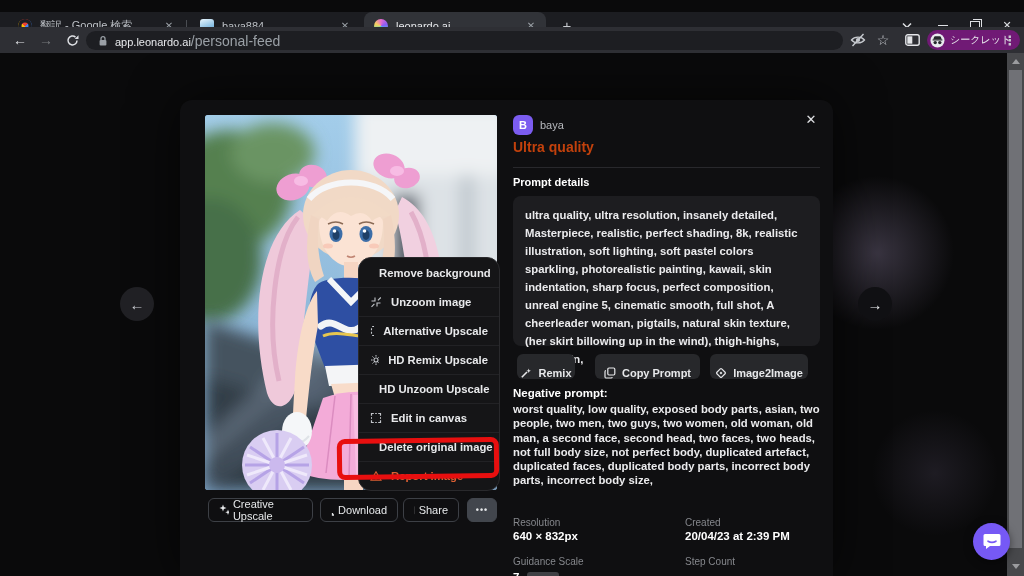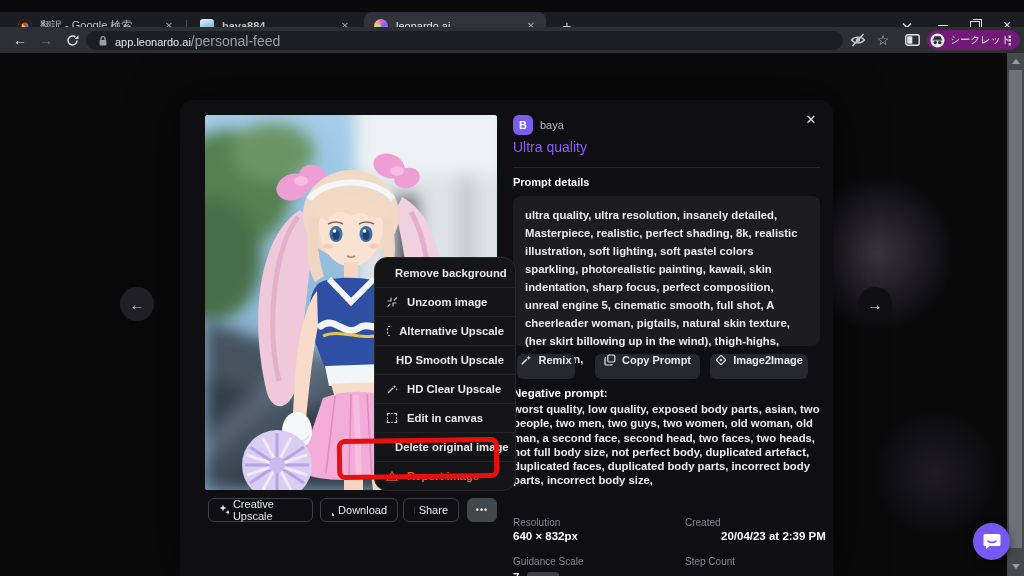--- a/index.html
+++ b/index.html
@@ -48,33 +48,33 @@
   .sb-down{left:1012px;top:511px;width:0;height:0;border-left:4px solid transparent;border-right:4px solid transparent;border-top:5px solid #9b9c9f;}
 
   
   .modal{left:180px;top:47px;width:653px;height:476px;background:#0f0f11;border-radius:12px 12px 0 0;box-shadow:0 0 50px rgba(0,0,0,.65);}
   .genimg{left:25px;top:15px;width:292px;height:375px;border-radius:3px;overflow:hidden;background:#7fa8cc;}
   .imgbtn{display:flex;align-items:center;gap:4px;height:24px;padding:0 10px;border:1px solid #3d4046;border-radius:6px;color:#e6e8ea;font-size:11px;box-sizing:border-box;background:transparent;}
   .imgbtn.more{background:#42464d;border-color:#42464d;letter-spacing:1px;font-weight:700;}
 
   .avatar{left:333px;top:15px;width:20px;height:20px;border-radius:6px;background:#7b5cf0;color:#fff;font-size:11px;font-weight:700;display:flex;align-items:center;justify-content:center;}
   .username{left:360px;top:19px;font-size:11px;color:#b7b9be;}
-  .gen-title{left:333px;top:39px;font-size:14px;font-weight:400;color:#8b5cf6;}
+  .gen-title{left:333px;top:39px;font-size:14px;font-weight:700;color:#c2410c;}
   .divider{left:333px;top:67px;width:307px;height:1px;background:#28282c;}
   .sect-label{font-size:11px;font-weight:700;color:#fff;}
   .promptbox{left:333px;top:96px;width:307px;height:150px;background:#1d1d20;border-radius:8px;padding:10px 12px;box-sizing:border-box;}
   .prompt-text{font-size:11.3px;line-height:18px;color:#ebebed;font-weight:600;}
-  .pillbtn{position:absolute;top:254px;height:25px;background:#27282b;border-radius:6px;display:flex;align-items:flex-start;justify-content:center;gap:6px;color:#e7e8ea;font-size:11px;font-weight:600;box-sizing:border-box;}
+  .pillbtn{position:absolute;top:254px;height:25px;background:#27282b;border-radius:6px;display:flex;align-items:flex-end;justify-content:center;gap:6px;color:#e7e8ea;font-size:11px;font-weight:600;box-sizing:border-box;}
   .neg-text{left:333px;top:302px;width:307px;font-size:11.3px;line-height:14.3px;color:#ebebed;font-weight:600;}
   .info-label{font-size:10px;color:#85878c;}
   .info-value{font-size:11.5px;font-weight:700;color:#fff;}
   .modal-close{left:620px;top:8px;width:22px;height:22px;color:#dfe0e3;font-size:13px;display:flex;align-items:center;justify-content:center;}
 
   
-  .ctxmenu{left:358px;top:204px;width:140px;background:#151517;border:1px solid #29292c;border-radius:13px;overflow:hidden;z-index:20;margin-left:16px;}
+  .ctxmenu{left:358px;top:204px;width:140px;background:#151517;border:1px solid #29292c;border-radius:13px;overflow:hidden;z-index:20;}
   .ctxitem{display:flex;align-items:center;gap:9px;height:29px;padding:0 11px;border-top:1px solid #222225;box-sizing:border-box;}
   .ctxitem:first-child{border-top:none;}
   .ctxitem span.lbl{font-size:11.3px;font-weight:600;color:#e8e9eb;white-space:nowrap;}
   .ctxitem.danger span.lbl{color:#dd5f33;}
   .redbox{left:337px;top:385px;width:152px;height:31px;border:5px solid #e80f0f;border-radius:8px;transform:rotate(-0.8deg);z-index:30;}
 
   .navcircle{width:34px;height:34px;border-radius:50%;display:flex;align-items:center;justify-content:center;font-size:15px;z-index:15;}
   .navcircle.left{left:120px;top:234px;background:#202024;color:#c9ccd1;}
   .navcircle.right{left:858px;top:234px;background:#101013;color:#eceef0;}
 
@@ -85,21 +85,21 @@
 
 <div id="screen">
 
   <div class="abs tabstrip">
     <div class="abs tab" style="left:8px;width:176px;">
       <span class="fav google"></span>
       <span class="tab-title">翻訳 - Google 検索</span>
       <span class="tab-close">✕</span>
     </div>
     <div class="abs tab-sep" style="left:186px;"></div>
-    <div class="abs tab" style="left:190px;width:170px;font-weight:bold;">
+    <div class="abs tab" style="left:190px;width:170px;">
       <span class="fav baya"></span>
       <span class="tab-title">baya884</span>
       <span class="tab-close">✕</span>
     </div>
     <div class="abs tab active" style="left:364px;width:182px;">
       <span class="fav leo"></span>
       <span class="tab-title">leonardo.ai</span>
       <span class="tab-close">✕</span>
     </div>
     <div class="abs newtab" style="left:556px;">+</div>
@@ -330,21 +330,21 @@
         </svg>
         <span>Image2Image</span>
       </div>
 
       <div class="abs sect-label" style="left:333px;top:287px;font-size:11.5px;">Negative prompt:</div>
       <div class="abs neg-text">worst quality, low quality, exposed body parts, asian, two people, two men, two guys, two women, old woman, old man, a second face, second head, two faces, two heads, not full body size, not perfect body, duplicated artefact, duplicated faces, duplicated body parts, incorrect body parts, incorrect body size,</div>
 
       <div class="abs info-label" style="left:333px;top:417px;">Resolution</div>
       <div class="abs info-value" style="left:333px;top:430px;">640 × 832px</div>
       <div class="abs info-label" style="left:505px;top:417px;">Created</div>
-      <div class="abs info-value" style="left:505px;top:430px;margin-left:36px;">20/04/23 at 2:39 PM</div>
+      <div class="abs info-value" style="left:505px;top:430px;">20/04/23 at 2:39 PM</div>
       <div class="abs info-label" style="left:333px;top:456px;">Guidance Scale</div>
       <div class="abs info-value" style="left:333px;top:471px;">7</div>
       <div class="abs" style="left:347px;top:472px;width:32px;height:12px;background:#3f4044;border-radius:3px;"></div>
       <div class="abs info-label" style="left:505px;top:456px;">Step Count</div>
 
       <div class="abs modal-close">✕</div>
     </div>
 
     <div class="abs ctxmenu">
       <div class="ctxitem">
@@ -366,29 +366,29 @@
         </svg>
         <span class="lbl">Alternative Upscale</span>
       </div>
       <div class="ctxitem">
         <svg width="12" height="12">
           <circle cx="6" cy="6" r="2" fill="none" stroke="#c3c6cb" stroke-width="1.1"></circle>
           <g stroke="#c3c6cb" stroke-width="1" fill="none">
             <path d="M6 1 V2.6 M6 9.4 V11 M1 6 H2.6 M9.4 6 H11 M2.5 2.5 L3.6 3.6 M8.4 8.4 L9.5 9.5 M9.5 2.5 L8.4 3.6 M3.6 8.4 L2.5 9.5"></path>
           </g>
         </svg>
-        <span class="lbl">HD Smooth Upscale</span>
+        <span class="lbl">HD Remix Upscale</span>
       </div>
       <div class="ctxitem">
         <svg width="12" height="12">
           <path d="M2 10 L7.2 4.8" stroke="#c3c6cb" stroke-width="1.3" fill="none"></path>
           <path d="M8.6 2 l.5 1.3 1.3 .5 -1.3 .5 -.5 1.3 -.5 -1.3 -1.3 -.5 1.3 -.5 Z" fill="#c3c6cb"></path>
           <circle cx="10.6" cy="6.4" r="0.8" fill="#c3c6cb"></circle>
         </svg>
-        <span class="lbl">HD Clear Upscale</span>
+        <span class="lbl">HD Unzoom Upscale</span>
       </div>
       <div class="ctxitem">
         <svg width="12" height="12">
           <path d="M1.5 3.8 V1.5 H3.8 M8.2 1.5 H10.5 V3.8 M10.5 8.2 V10.5 H8.2 M3.8 10.5 H1.5 V8.2" fill="none" stroke="#c3c6cb" stroke-width="1.2"></path>
           <path d="M5.2 1.5 H6.8 M5.2 10.5 H6.8 M1.5 5.2 V6.8 M10.5 5.2 V6.8" stroke="#c3c6cb" stroke-width="1" stroke-dasharray="1.6 1.4" fill="none"></path>
         </svg>
         <span class="lbl">Edit in canvas</span>
       </div>
       <div class="ctxitem">
         <svg width="12" height="12">

